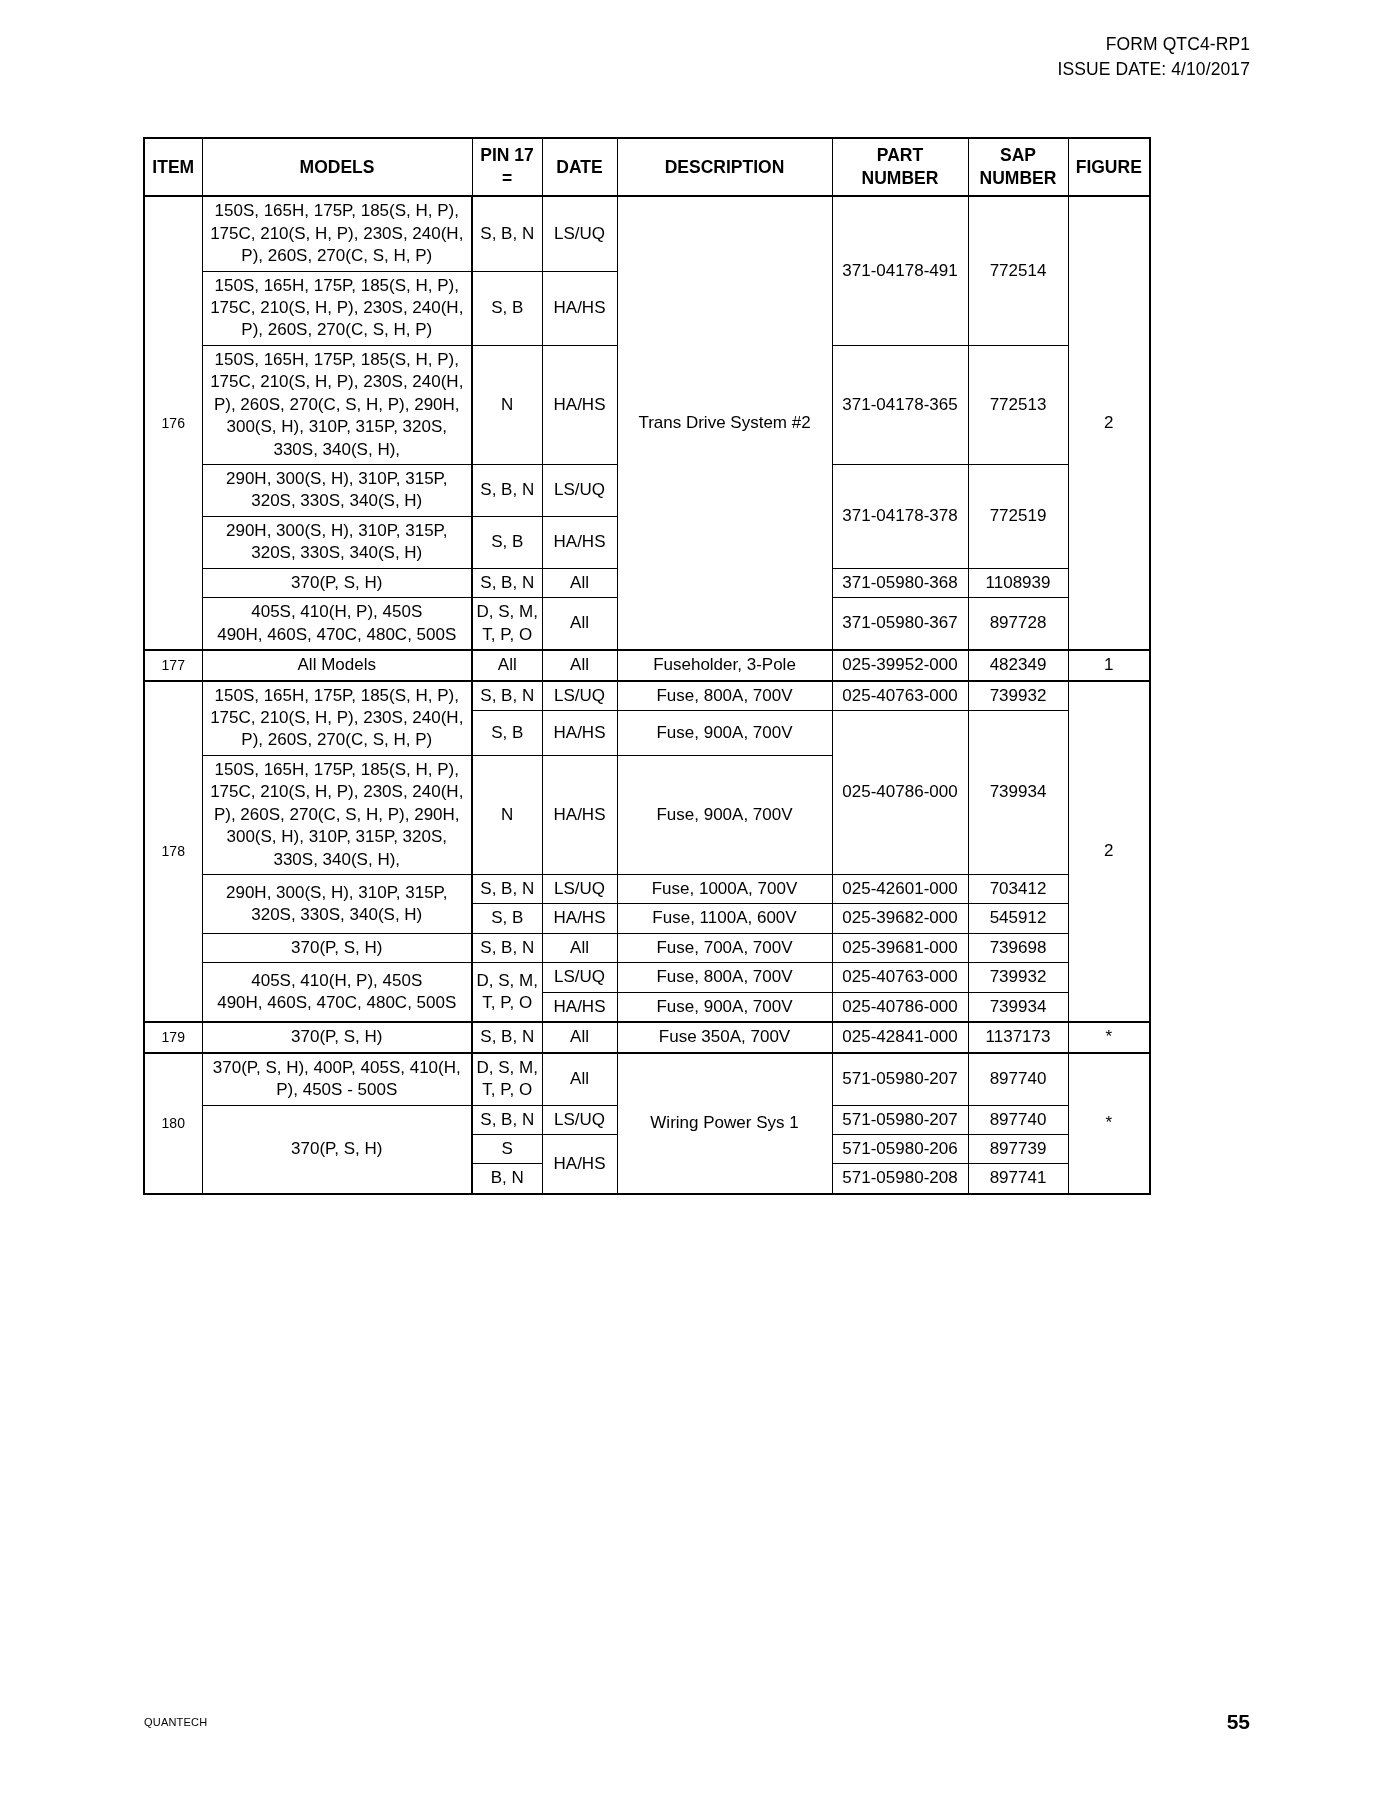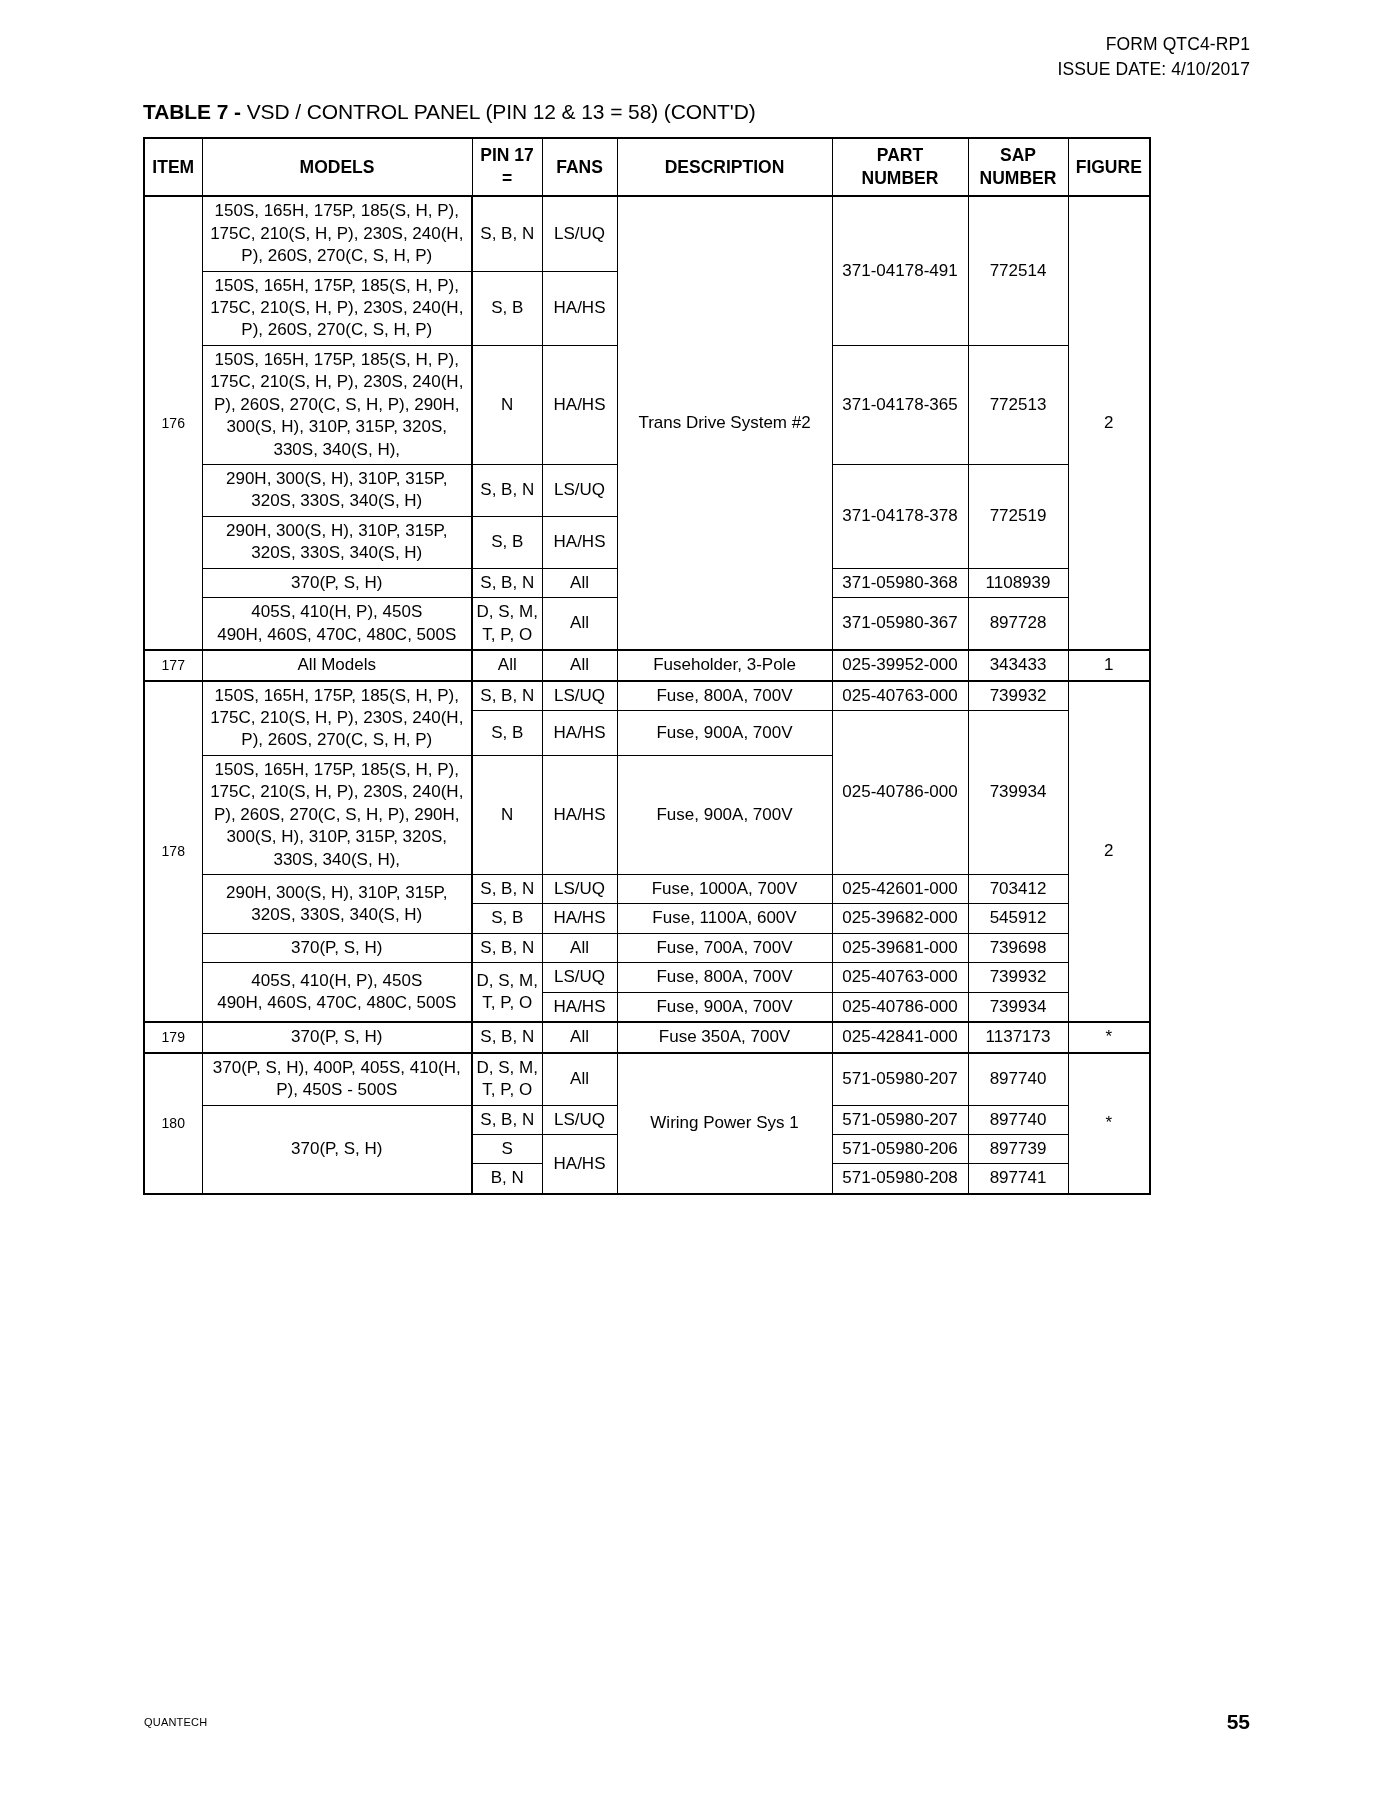--- a/index.html
+++ b/index.html
@@ -107,42 +107,39 @@
 </head>
 <body>
 
 <div class="page">
 
   <div class="doc-header">
     <div>FORM QTC4-RP1</div>
     <div>ISSUE DATE: 4/10/2017</div>
   </div>
 
-  <div class="table-title">
-    <span class="strong">TABLE 7 -</span><span> VSD / CONTROL PANEL (PIN 12 &amp; 13 = 58) (CONT'D)</span>
-  </div>
 
   <div class="tbl-wrap">
     <table class="parts">
       <colgroup>
         <col class="c-item">
           <col class="c-models">
           <col class="c-pin">
           <col class="c-fans">
         <col class="c-desc">
           <col class="c-part">
           <col class="c-sap">
           <col class="c-fig">
       </colgroup>
       <thead>
         <tr>
           <th>ITEM</th>
           <th>MODELS</th>
           <th>PIN 17 =</th>
-          <th>FANS</th>
+          <th>DATE</th>
           <th>DESCRIPTION</th>
           <th>
             <div>PART</div>
             <div>NUMBER</div>
           </th>
           <th>
             <div>SAP</div>
             <div>NUMBER</div>
           </th>
           <th>FIGURE</th>
@@ -226,21 +223,21 @@
           <td>897728</td>
         </tr>
 
         <tr class="sep-top">
           <td class="item-cell">177</td>
           <td class="models-cell hv-r">All Models</td>
           <td>All</td>
           <td>All</td>
           <td class="desc-cell">Fuseholder, 3-Pole</td>
           <td>025-39952-000</td>
-          <td>343433</td>
+          <td>482349</td>
           <td>1</td>
         </tr>
 
         <tr class="sep-top">
           <td class="item-cell" rowspan="8">178</td>
           <td class="models-cell hv-r" rowspan="2">
             <div>150S, 165H, 175P, 185(S, H, P),</div>
             <div>175C, 210(S, H, P), 230S, 240(H,</div>
             <div>P), 260S, 270(C, S, H, P)</div>
           </td>

